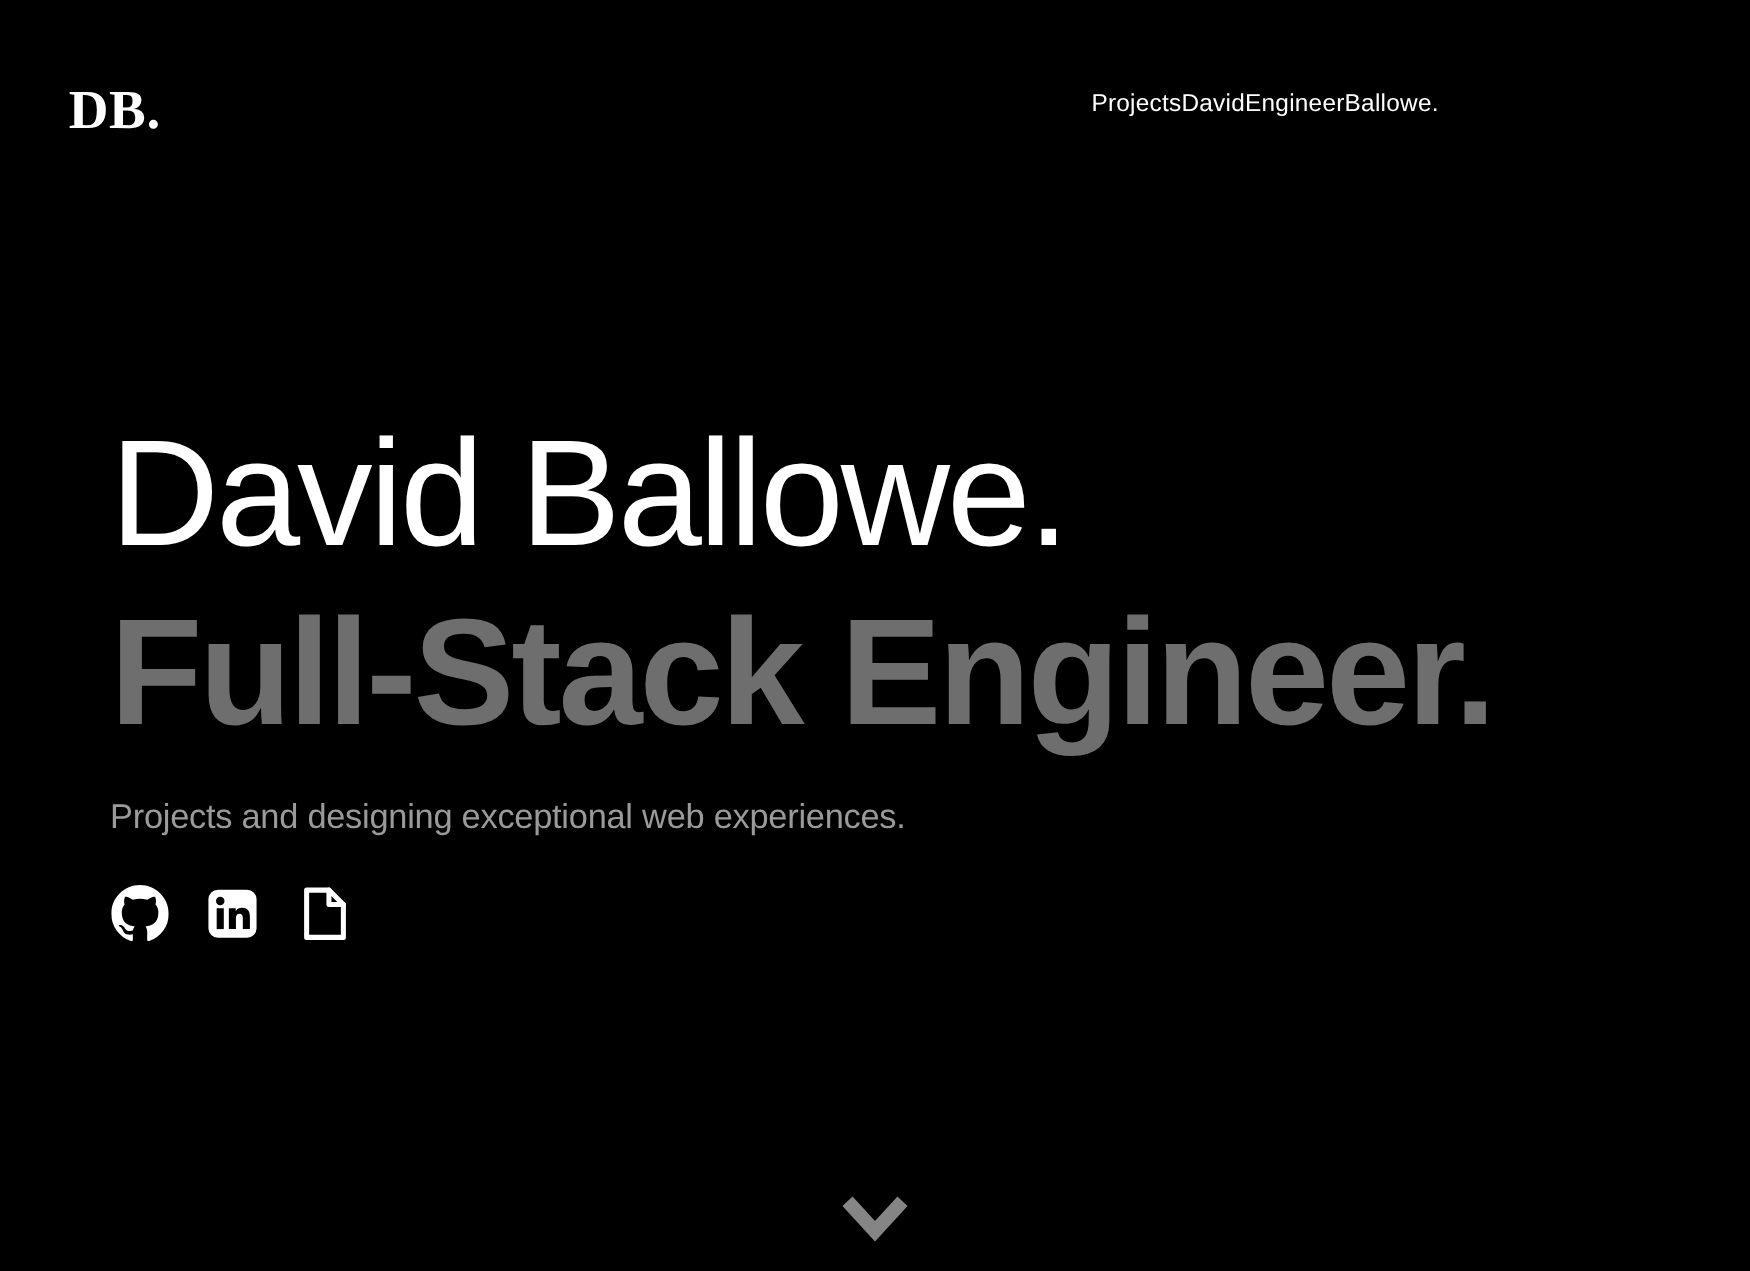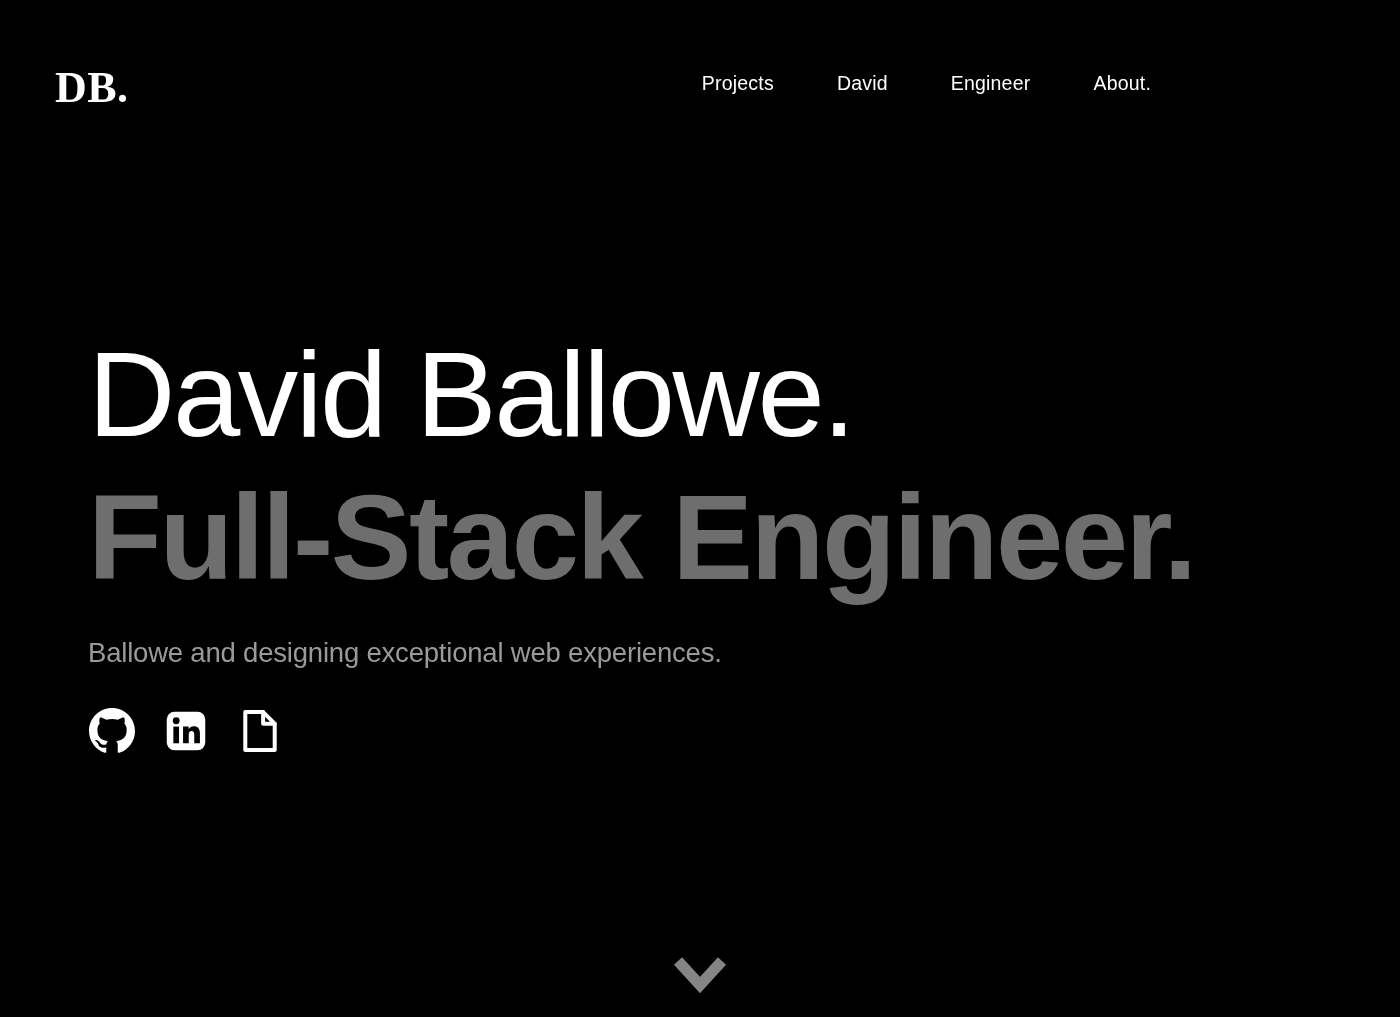--- a/index.html
+++ b/index.html
@@ -16,21 +16,21 @@
     position:absolute; top:0; left:0; width:1200px; height:140px;
     display:flex; align-items:flex-start; justify-content:space-between;
     padding:40px 49px 0 55px;
     margin-top:26px;
   }
   .logo{
     font-family:"Liberation Serif", serif;
     font-weight:700; font-size:44px; line-height:1;
     color:#ffffff; letter-spacing:.5px; cursor:pointer;
   }
-  .main-nav{ display:flex; align-items:center; gap:63px; margin-top:8px; }
+  .main-nav{ display:flex; align-items:center; margin-top:8px; }
   .nav-link{
     color:#ffffff; font-size:19.5px; line-height:1;
     letter-spacing:.2px; text-decoration:none; cursor:pointer;
     white-space:nowrap;
   }
 
   
   .hero{ position:absolute; left:57px; top:334px; width:1300px;margin-left:31px; }
   .hero-name{
     font-size:121px; line-height:1.0;
@@ -72,30 +72,30 @@
 
 <div class="page">
 
   <header class="site-header">
     <div class="logo">DB.</div>
 
     <nav class="main-nav">
       <a class="nav-link">Projects</a>
       <a class="nav-link">David</a>
       <a class="nav-link">Engineer</a>
-      <a class="nav-link">About.</a>
+      <a class="nav-link">Ballowe.</a>
     </nav>
   </header>
 
   <section class="hero">
     <h1 class="hero-name">David Ballowe.</h1>
 
     <h2 class="hero-role">Full-Stack Engineer.</h2>
 
-    <p class="hero-tagline">Ballowe and designing exceptional web experiences.</p>
+    <p class="hero-tagline">Projects and designing exceptional web experiences.</p>
 
     <div class="social-row">
 
       <a class="social-link">
         <span>
           <svg width="46" height="46" viewBox="0 0 16 16" fill="#ffffff">
             <path d="M8 0C3.58 0 0 3.58 0 8c0 3.54 2.29 6.53 5.47 7.59.4.07.55-.17.55-.38
                      0-.19-.01-.82-.01-1.49-2.01.37-2.53-.49-2.69-.94-.09-.23-.48-.94-.82-1.13
                      -.28-.15-.68-.52-.01-.53.63-.01 1.08.58 1.23.82.72 1.21 1.87.87 2.33.66
                      .07-.52.28-.87.51-1.07-1.78-.2-3.64-.89-3.64-3.95 0-.87.31-1.59.82-2.15

